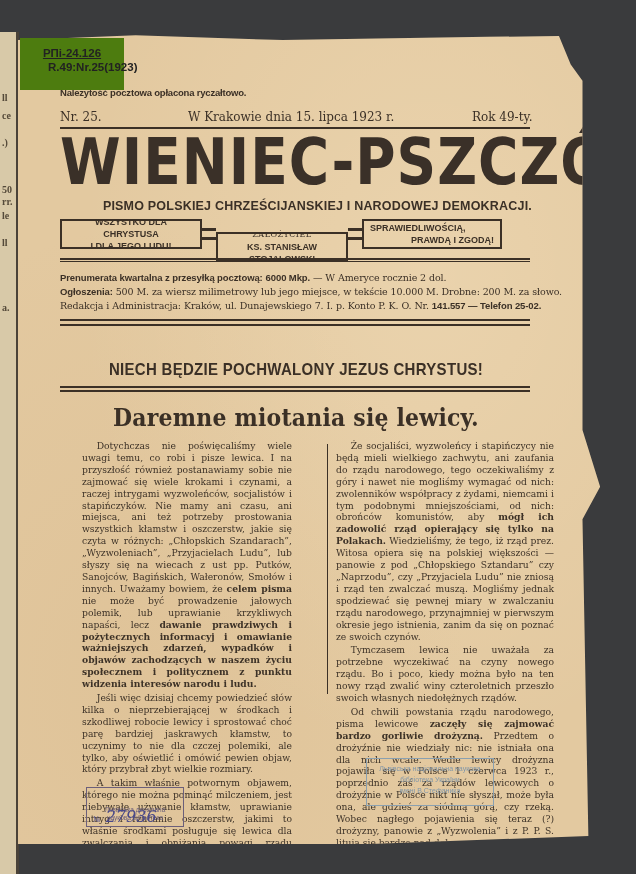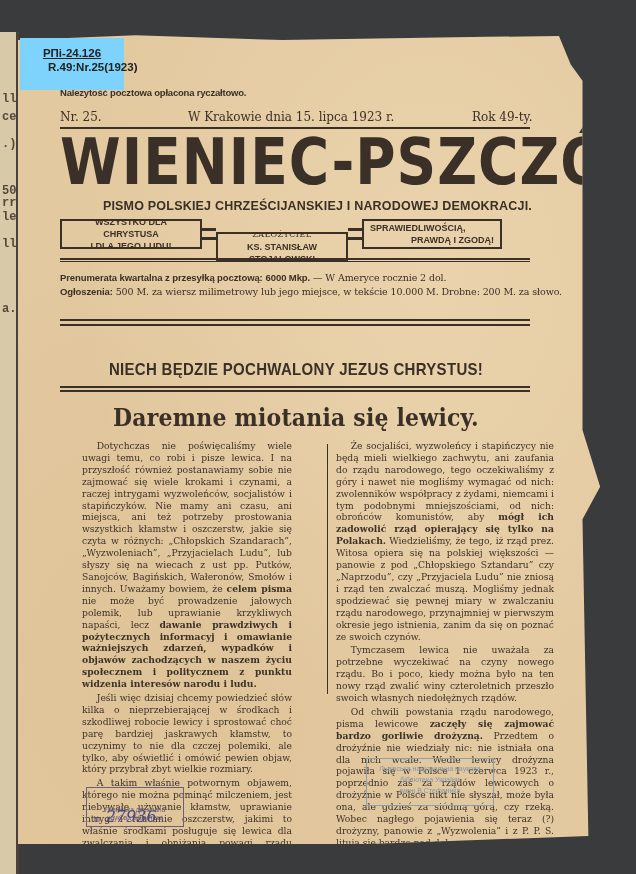--- a/index.html
+++ b/index.html
@@ -6,32 +6,32 @@
     body {
       width: 636px; height: 874px; overflow: hidden; position: relative;
       background: #3a3b3d;
       font-family: "DejaVu Serif", serif;
     }
     .left-strip {
       position: absolute; left: 0; top: 32px; width: 16px; height: 842px;
       background: #d8c9a8;
       border-right: 3px solid #4a4238;
     }
-    .left-strip .frag { position: absolute; left: 2px; font-size: 12px; color: #554a3a; font-family: Liberation Mono, monospace; font-weight: bold; }
+    .left-strip .frag { position: absolute; left: 2px; font-size: 10px; color: #554a3a; font-family: Liberation Serif, serif; font-weight: bold; }
     .paper {
       position: absolute; left: 18px; top: 32px; width: 588px; height: 812px;
       background: #e3c9a0;
       background-image: radial-gradient(ellipse at 70% 30%, rgba(255,240,210,0.25), transparent 60%),
                         radial-gradient(ellipse at 20% 80%, rgba(200,160,110,0.15), transparent 50%);
       clip-path: polygon(0 1%, 20% 0.4%, 45% 1%, 80% 0.6%, 92% 0.5%, 94% 4%, 96% 6%, 96% 49%, 99% 56%, 96% 60%, 97% 99%, 60% 100%, 0 100%);
       color: #3b3026;
     }
     .label-box {
       position: absolute; left: 20px; top: 38px; width: 104px; height: 52px;
-      background: #7dd3fc; z-index: 5;
+      background: #4d7c0f; z-index: 5;
       font-family: "Liberation Sans", sans-serif; color: #222;
       text-align: center; font-size: 11.5px; line-height: 14px; padding-top: 8px; box-sizing: border-box;
     }
     .label-box .l1 { text-decoration: underline; font-weight: bold; }
     .label-box .l2 { font-weight: bold; margin-left: 28px; }
     .abs { position: absolute; white-space: nowrap; }
     .postal { left: 42px; top: 55px; font-size: 9.5px; font-weight: bold; font-family: "Liberation Sans", sans-serif; letter-spacing: -0.2px; }
     .price { left: 336px; top: 52px; font-size: 17px; font-weight: 900; font-family: "DejaVu Sans", sans-serif; letter-spacing: 0.5px; color: #2f2721; }
     .price .num { text-decoration: underline; }
     .issue-no { left: 42px; top: 78px; font-size: 12px; }
@@ -135,20 +135,21 @@
       <span>SPRAWIEDLIWOŚCIĄ,</span>
       <span class="r2">PRAWDĄ I ZGODĄ!</span>
     </div>
   </div>
 
   <div class="rule" style="top:226px"></div>
   <div class="rule thin" style="top:229px"></div>
 
   <div class="abs subs s1"><b>Prenumerata kwartalna z przesyłką pocztową:</b> <b>6000 Mkp.</b> <span>— W Ameryce rocznie 2 dol.</span></div>
   <div class="abs subs s2"><b>Ogłoszenia:</b> <span>500 M. za wiersz milimetrowy lub jego miejsce, w tekście 10.000 M. Drobne: 200 M. za słowo.</span></div>
+  <div class="abs subs s3"><span>Redakcja i Administracja:</span> <span>Kraków, ul. Dunajewskiego 7. I. p. Konto P. K. O. Nr.</span> <b>141.557 — Telefon 25-02.</b></div>
 
   <div class="rule" style="top:287px"></div>
   <div class="rule" style="top:292px"></div>
 
   <div class="abs motto-line">NIECH BĘDZIE POCHWALONY JEZUS CHRYSTUS!</div>
 
   <div class="rule" style="top:354px"></div>
   <div class="rule" style="top:358px"></div>
 
   <div class="abs headline">Daremne miotania się lewicy.</div>

